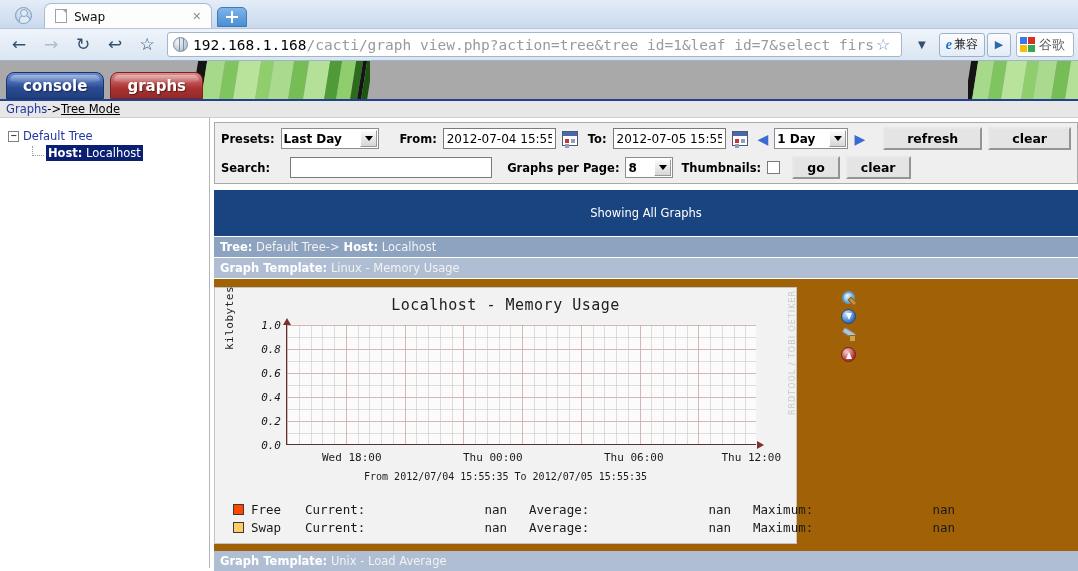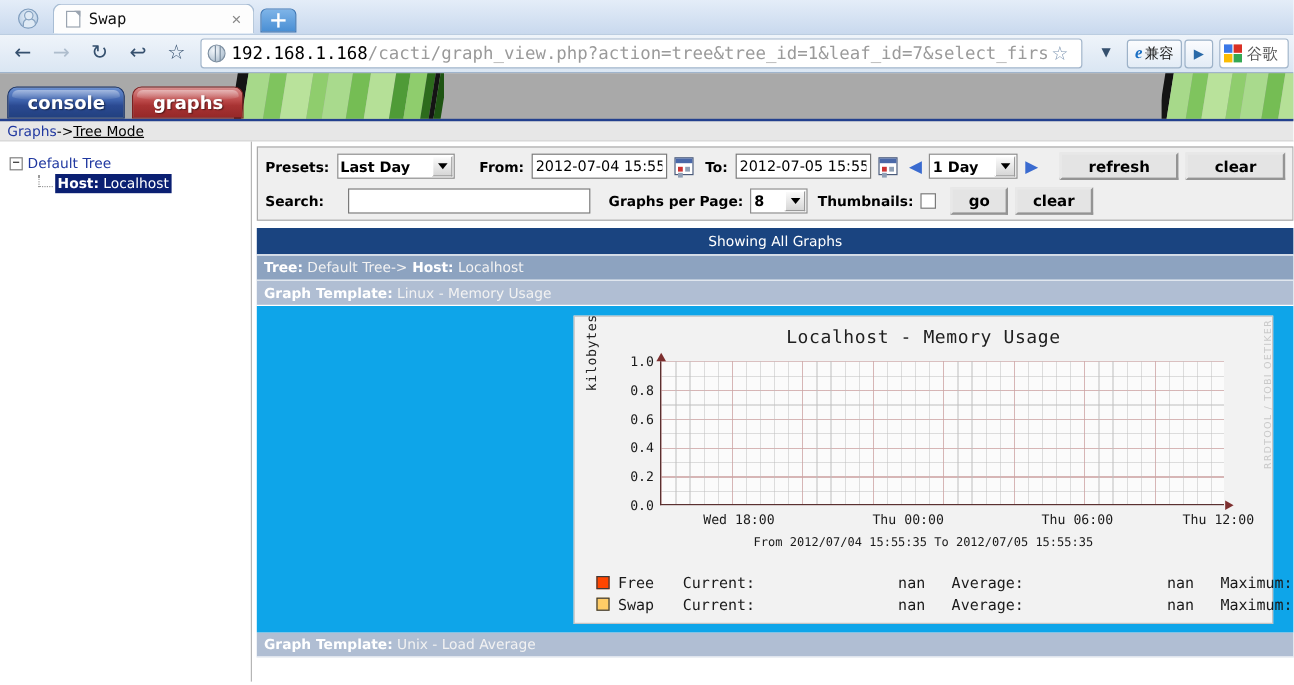--- a/index.html
+++ b/index.html
@@ -457,40 +457,40 @@
     width: 100%;
     font-family: "DejaVu Sans", sans-serif;
     font-size: 11.5px;
     padding: 3px 6px;
     color: #fff;
   }
   .bar-title {
     background: #1a4480;
     text-align: center;
     font-weight: normal;
-    padding: 4px 6px;
+    padding: 16px 6px;
   }
   .bar-tree {
     background: #8da3c0;
     border-top: 1px solid #fff;
     border-bottom: 1px solid #fff;
   }
   .bar-template {
     background: #b0bed3;
     border-bottom: 1px solid #fff;
   }
   .bar b { font-weight: bold; color: #fff; }
   .bar span.val { color: #f2f2f2; }
 
   .graph-area {
-    background: #0ea5e9;
+    background: #a16207;
     position: relative;
     padding: 8px 0 0 0;
     display: flex;
-    justify-content: flex-end;
+    justify-content: flex-start;
     height: 272px;
   }
   .graph-wrap { position: relative; width: 600px; }
   .rrd-img {
     width: 583px;
     height: 257px;
     background: #f2f2f2;
     border: 1px solid #c4c4c4;
     position: relative;
     font-family: "DejaVu Sans Mono", monospace;
@@ -543,21 +543,21 @@
   }
   .ytick {
     position: absolute;
     right: 0;
     font-size: 11px;
     color: #1a1a1a;
     text-align: right;
     width: 62px;
     transform: translateY(-6px);
   }
-  .ytickwrap { position: absolute; left: 0; top: 37px; width: 66px; height: 120px; }
+  .ytickwrap { position: absolute; left: 0; top: 37px; width: 66px; height: 120px; font-style: italic; }
   .xtick {
     position: absolute;
     font-size: 11px;
     color: #1a1a1a;
     white-space: nowrap;
     transform: translateX(-50%);
   }
   .xtickwrap { position: absolute; left: 71px; top: 163px; width: 470px; }
   .rrd-range {
     position: absolute;

